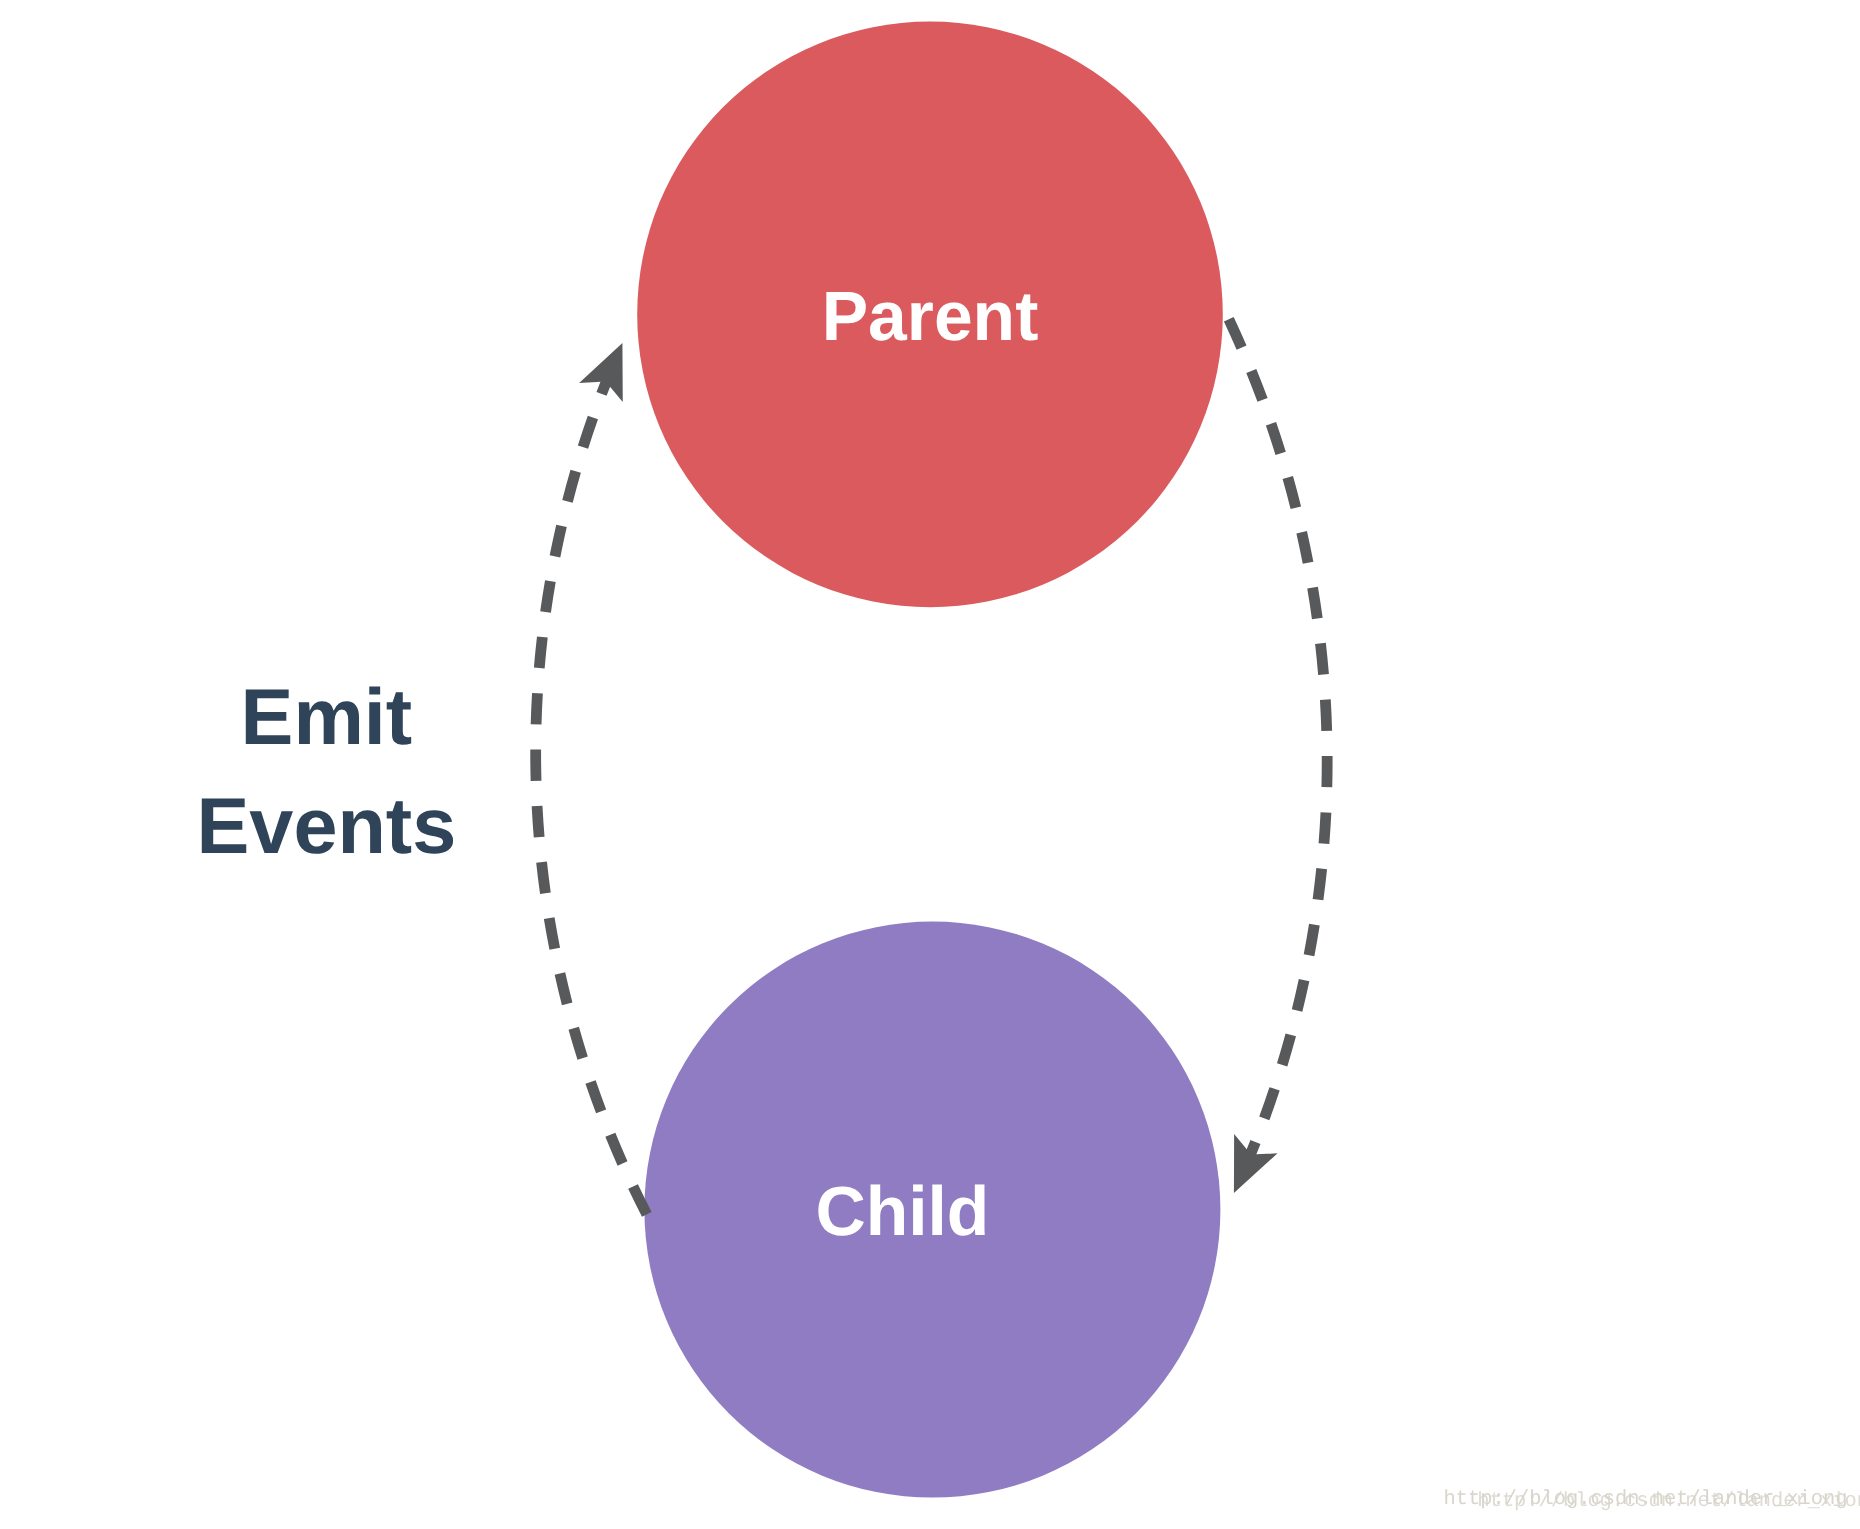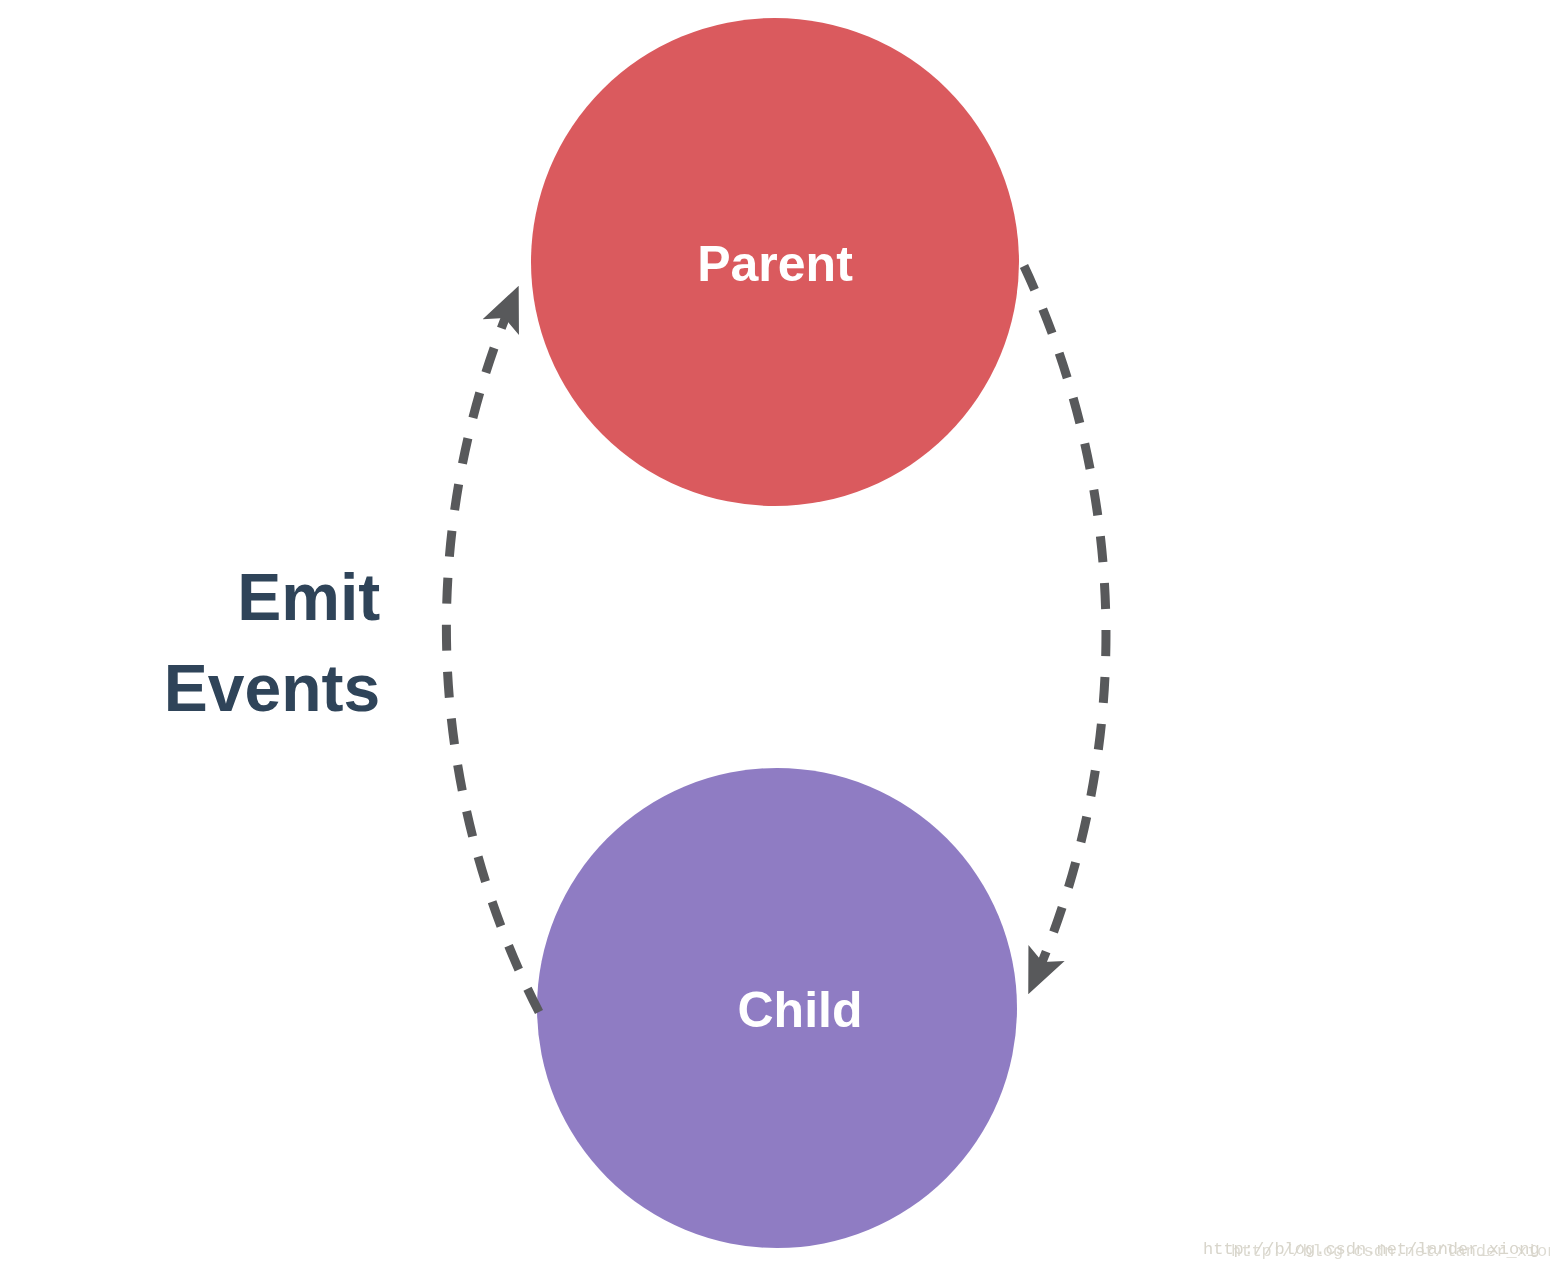--- a/index.html
+++ b/index.html
@@ -24,36 +24,36 @@
     top: 0;
     width: 1550px;
     height: 1274px;
     display: block;
   }
   .node-label {
     position: absolute;
     transform: translate(-50%, -50%);
     color: #ffffff;
     font-weight: 700;
-    font-size: 50px;
+    font-size: 58px;
     letter-spacing: 0px;
     white-space: nowrap;
     line-height: 1;
   }
   .node-label.parent { left: 775px; top: 264px; }
-  .node-label.child  { left: 800px; top: 1010px; }
+  .node-label.child  { left: 752px; top: 1010px; }
 
   .edge-label {
     position: absolute;
     transform: translate(-50%, -50%);
     color: var(--edge-label, #2F4459);
     font-weight: 700;
     font-size: 66px;
     line-height: 1.38;
-    text-align: right;
+    text-align: center;
     white-space: pre-line;
   }
   .edge-label.emit { left: 272px; top: 643px; }
   .edge-label.pass { left: 1306px; top: 643px; }
 
   .watermark {
     position: absolute;
     font-family: "Liberation Mono", monospace;
     font-size: 17px;
     color: var(--watermark, #D8D5CB);

